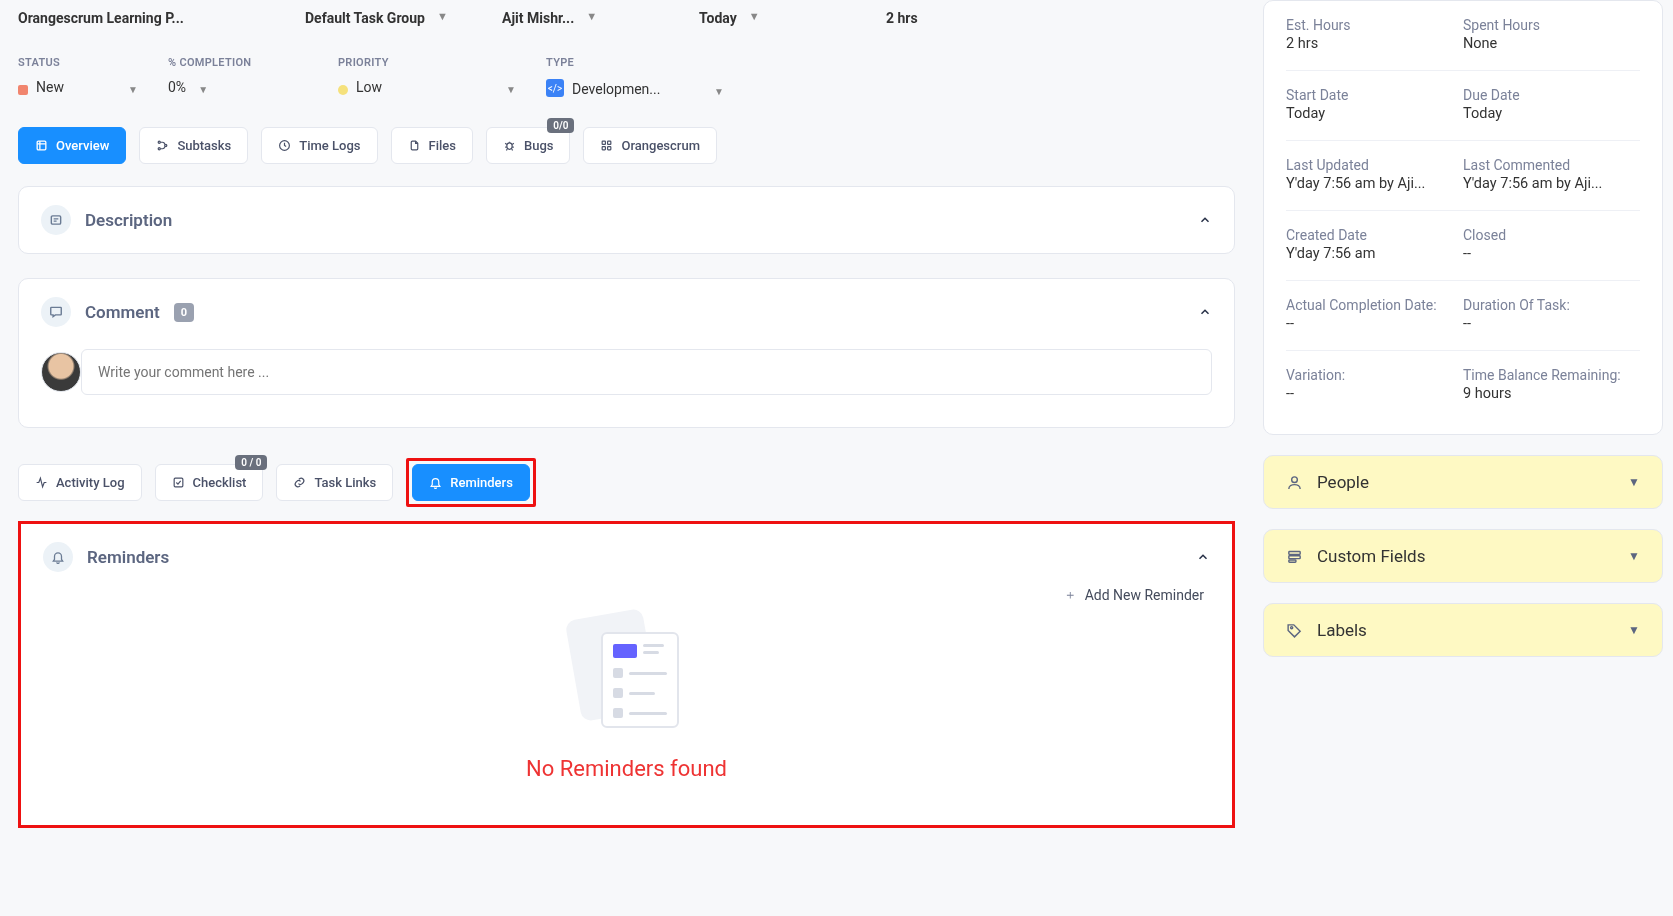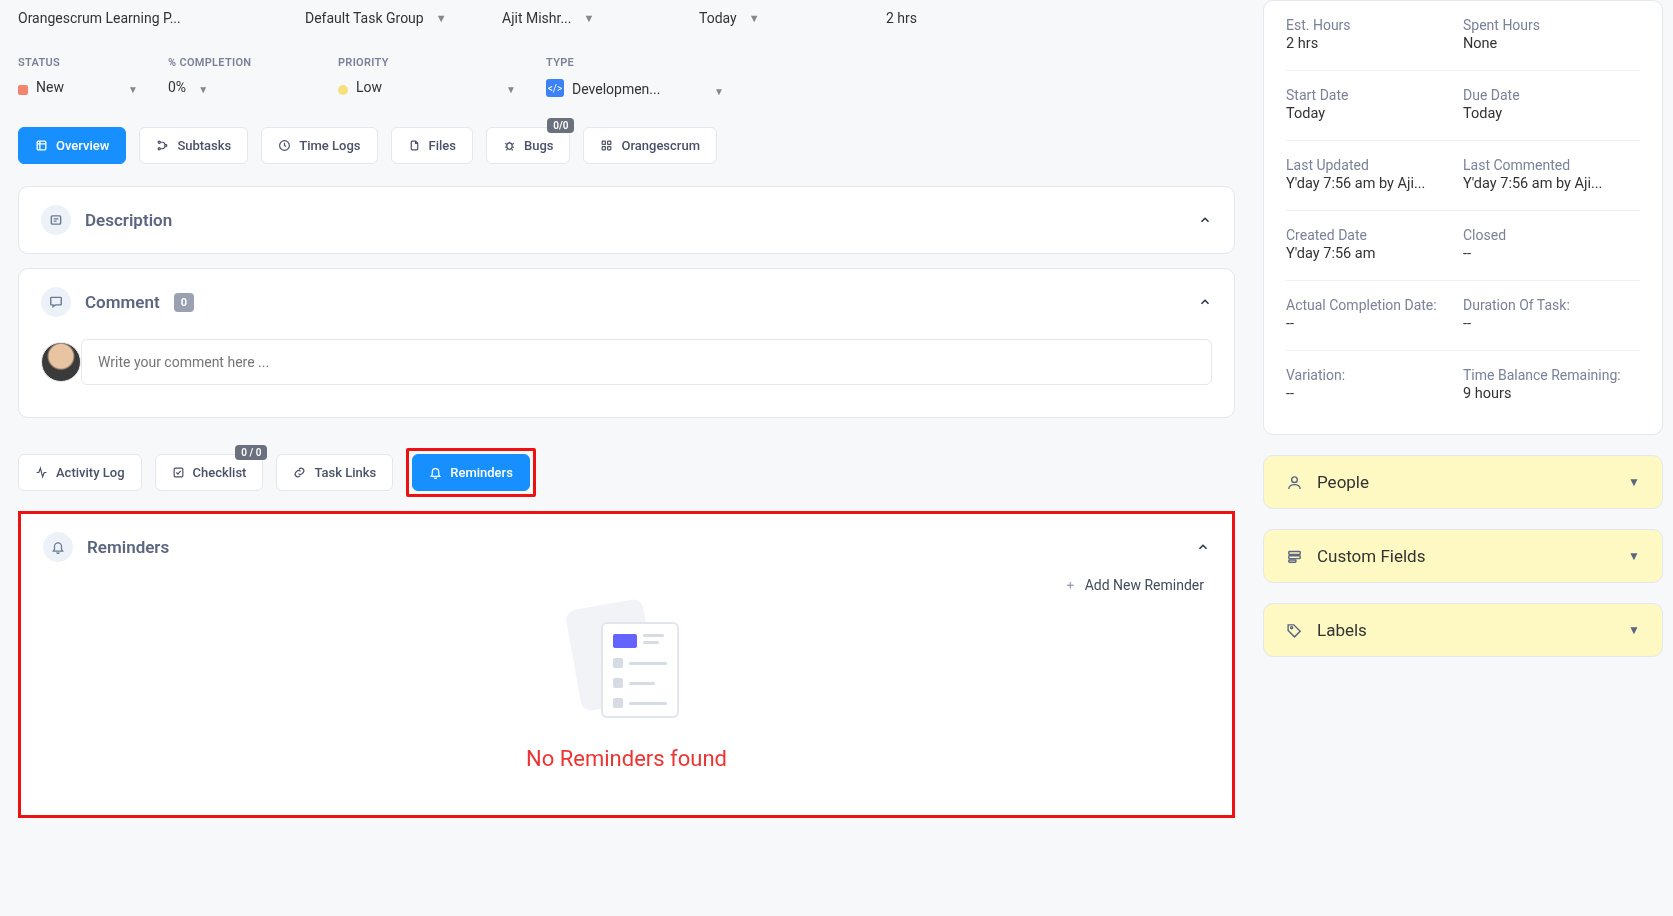--- a/index.html
+++ b/index.html
@@ -4,21 +4,21 @@
   <style>
     * { margin: 0; padding: 0; box-sizing: border-box; font-family: -apple-system, BlinkMacSystemFont, "Segoe UI", Roboto, Helvetica, Arial, sans-serif; }
     body { background: #f7f8fa; color: #333; }
     .container { display: flex; width: 1673px; }
     .main { flex: 1; padding: 10px 18px; }
     .sidebar { width: 420px; padding: 0 10px 10px; }
 
     
     .top-row, .meta-row, .tab-row, .tab-row-2 { display: flex; align-items: center; gap: 12px; }
     .top-row { margin-bottom: 30px; }
-    .top-item { display: flex; align-items: center; gap: 6px; font-size: 14px; color: #333; font-weight: 400; cursor: pointer; }
+    .top-item { display: flex; align-items: flex-start; gap: 6px; font-size: 14px; color: #333; font-weight: 700; cursor: pointer; }
     .top-item .chev { margin-left: 6px; color: #888; font-size: 11px; }
     .top-item.project { width: 275px; }
     .top-item.group   { width: 185px; }
     .top-item.assignee{ width: 185px; }
     .top-item.due     { width: 175px; }
     .top-item.hours   { width: 60px; }
 
     .meta-row { gap: 30px; margin-bottom: 30px; align-items: flex-start; }
     .meta-col { display: flex; flex-direction: column; gap: 10px; }
     .meta-col.status { width: 120px; }
@@ -33,21 +33,21 @@
     .type-icon { width: 18px; height: 18px; background: #3b82f6; border-radius: 3px; display: inline-flex; align-items: center; justify-content: center; color: #fff; font-size: 10px; }
 
     
     .tab-row { gap: 13px; margin-bottom: 22px; }
     .tab-btn { position: relative; background: #fff; border: 1px solid #e4e7ee; border-radius: 6px; padding: 10px 16px; font-size: 13px; color: #4a5168; font-weight: 500; display: inline-flex; align-items: center; gap: 8px; cursor: pointer; }
     .tab-btn.active { background: #188fff; border-color: #188fff; color: #fff; }
     .tab-btn .ic { font-size: 13px; }
     .tab-badge { position: absolute; top: -10px; right: -5px; background: #6a707d; color: #fff; font-size: 10px; font-weight: 600; border-radius: 4px; padding: 2px 6px; }
 
     
-    .card { background: #fff; border: 1px solid #e4e7ee; border-radius: 10px; padding: 18px 22px; margin-bottom: 14px; }
+    .card { background: #fff; border: 1px solid #e4e7ee; border-radius: 10px; padding: 18px 22px; margin-bottom: 24px; }
     .card-header { display: flex; align-items: center; gap: 14px; }
     .card-ico { width: 30px; height: 30px; border-radius: 50%; background: #ecf2f7; display: inline-flex; align-items: center; justify-content: center; color: #6a7b94; font-size: 14px; }
     .card-title { font-size: 17px; font-weight: 600; color: #5c6680; }
     .card-collapse { margin-left: auto; color: #293249; font-size: 14px; cursor: pointer; }
     .badge-count { background: #9aa1b0; color: #fff; border-radius: 4px; font-size: 11px; font-weight: 700; padding: 3px 7px; }
 
     .comment-row { display: flex; align-items: center; margin-top: 22px; }
     .avatar { width: 40px; height: 40px; border-radius: 50%; background: radial-gradient(circle at 50% 35%, #e8c4a3 38%, #3a3a3a 45%); border: 1px solid #e1e5ec; overflow: hidden; }
     .comment-input { flex: 1; border: 1px solid #e4e7ee; border-radius: 6px; padding: 14px 16px; font-size: 14px; color: #7b8299; background: #fff; cursor: text; }
 

